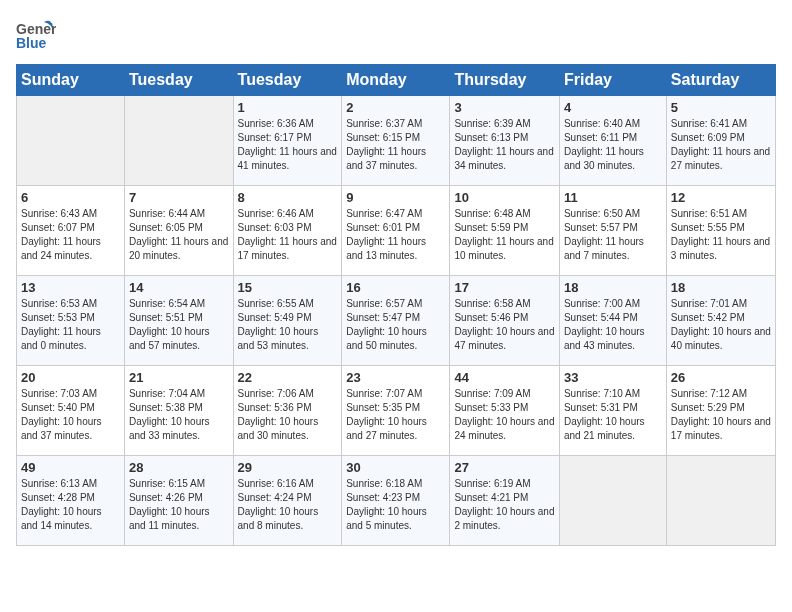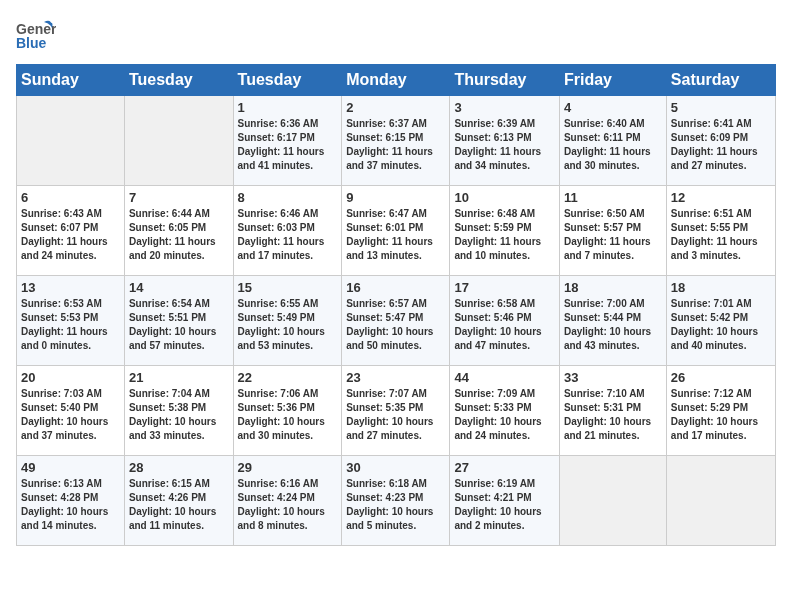--- a/index.html
+++ b/index.html
@@ -59,21 +59,20 @@
     .day-number {
       font-weight: bold;
       font-size: 13px;
       display: block;
       margin-bottom: 2px;
     }
     .day-info {
       font-size: 10px;
       line-height: 1.4;
       color: #333;
-      font-weight: bold;
     }
     .empty-cell {
       background-color: #f0f0f0 !important;
     }
     .logo-wrapper {
       display: flex;
       align-items: center;
       gap: 4px;
     }
   </style>

